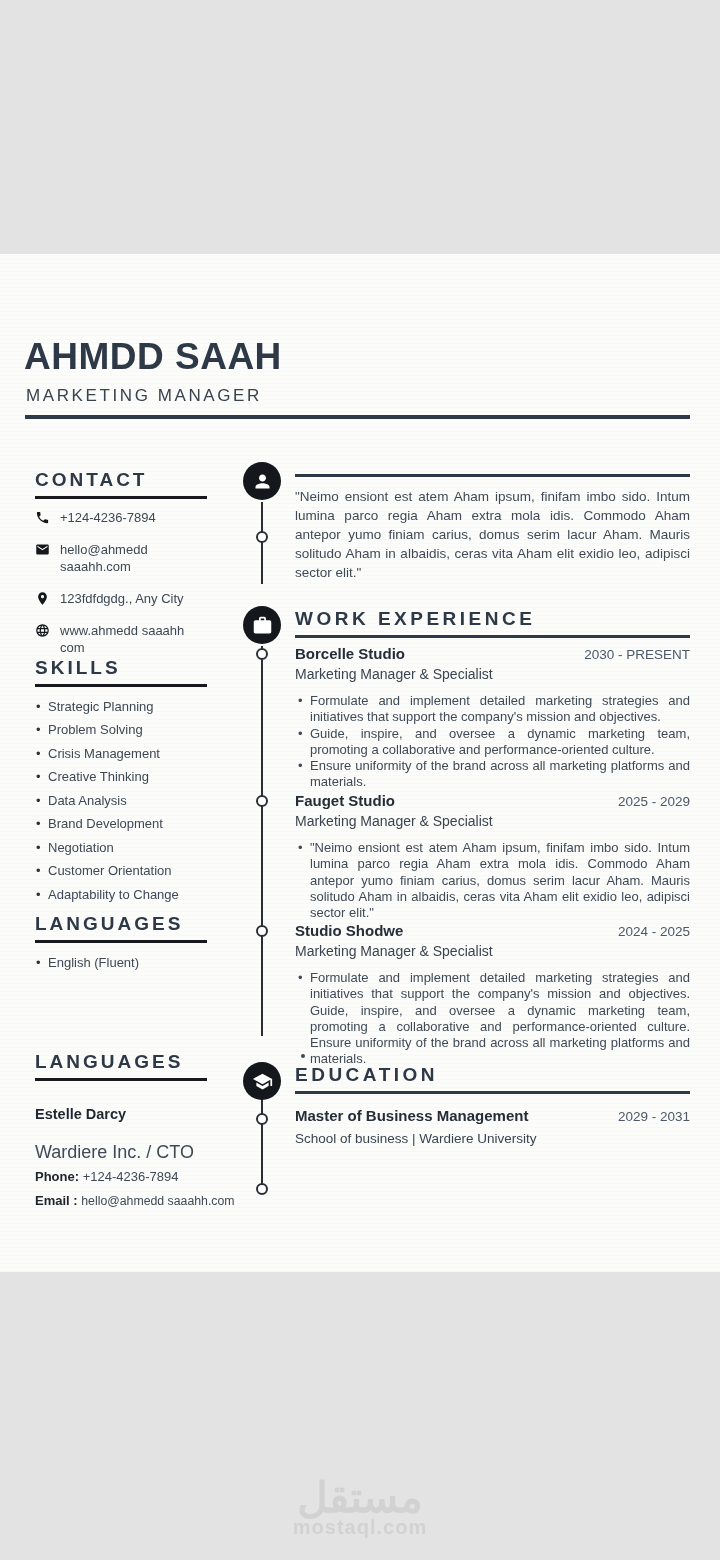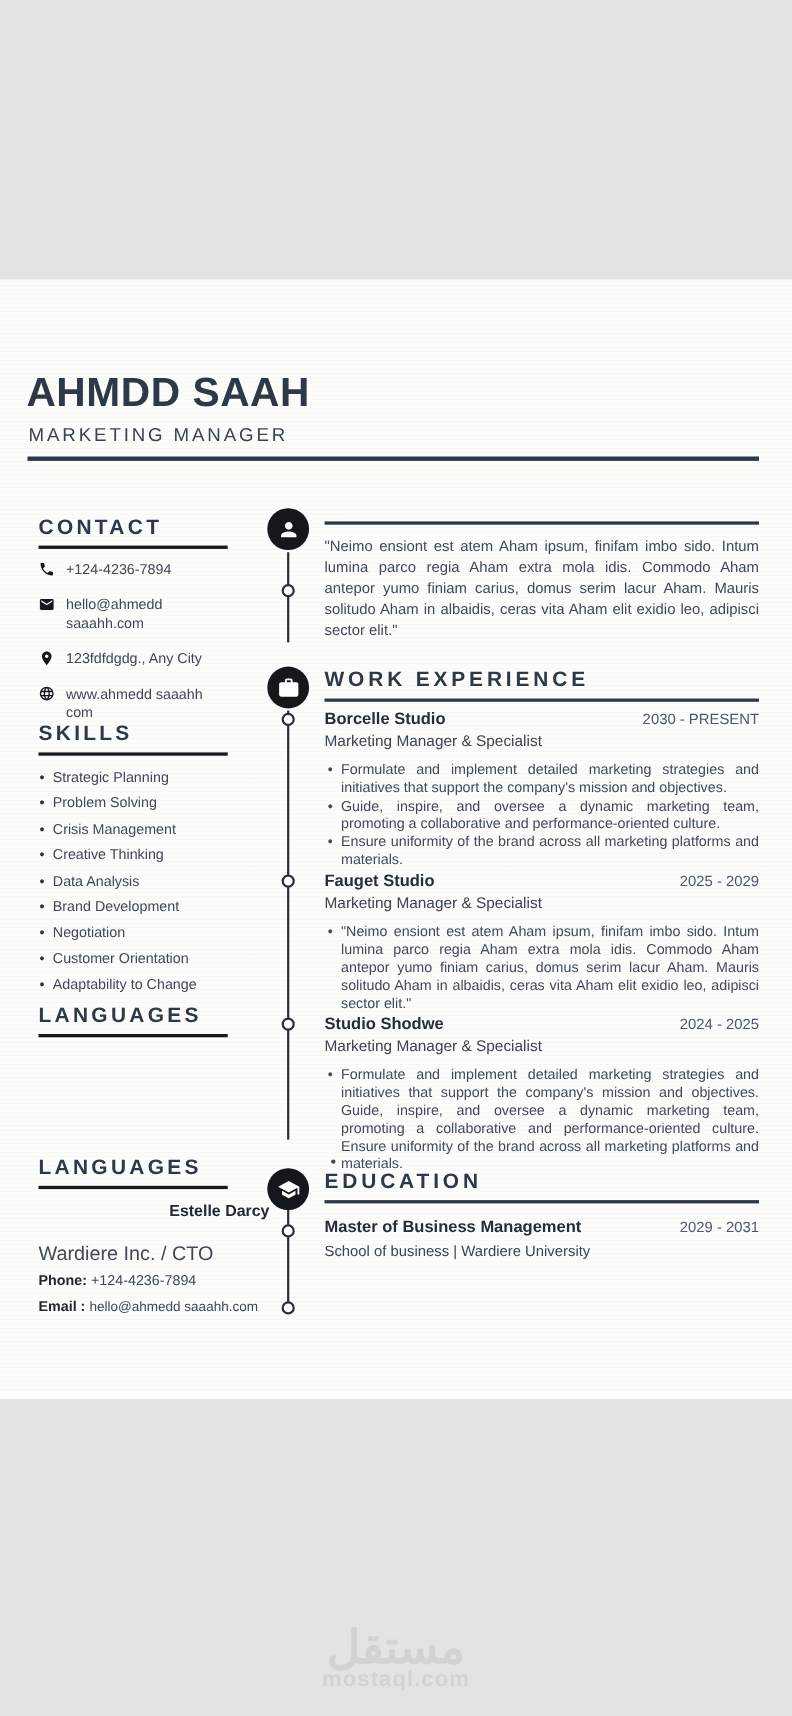--- a/index.html
+++ b/index.html
@@ -30,21 +30,21 @@
   .contact-row:first-child{margin-top:10px;}
   .c-icon{width:15px;height:15px;flex:0 0 15px;margin-top:1px;}
   .c-icon svg{width:15px;height:15px;fill:#14181d;display:block;}
   .c-text{margin-left:10px;font-size:13px;line-height:17px;color:#3e4854;width:150px;}
   #skills{left:35px;top:404px;}
   #languages{left:35px;top:660px;}
   .dot-list{list-style:none;margin:8px 0 0 0;padding:0;}
   .dot-list li{position:relative;padding-left:13px;font-size:13px;line-height:23.5px;color:#3e4854;}
   .dot-list li::before{content:"\2022";position:absolute;left:1px;color:#2b333d;}
   #reference{left:35px;top:798px;width:210px;}
-  .ref-name{margin-top:11px;font-size:14.5px;font-weight:700;color:#1f2630;line-height:18px;text-align:right;}
+  .ref-name{margin-top:24px;font-size:14.5px;font-weight:700;color:#1f2630;line-height:18px;}
   .ref-role{margin-top:21px;font-size:18px;color:#3f4a56;line-height:17px;}
   .ref-line{margin-top:8px;font-size:13px;line-height:16px;color:#3f4a56;}
   .ref-line .lbl{font-weight:700;color:#20262e;}
   .ref-line .sm{font-size:12.3px;}
   
   .tl-node{position:absolute;left:243px;width:38px;height:38px;border-radius:50%;background:#14181d;display:flex;align-items:center;justify-content:center;}
   .tl-node svg{width:21px;height:21px;fill:#ffffff;display:block;}
   .tl-seg{position:absolute;left:261px;width:2px;background:#2a2f36;}
   #seg1{top:248px;height:82px;}
   #seg2{top:392px;height:390px;}
@@ -139,20 +139,24 @@
         <li>Brand Development</li>
         <li>Negotiation</li>
         <li>Customer Orientation</li>
         <li>Adaptability to Change</li>
       </ul>
   </section>
 
   <section class="l-sec" id="languages">
     <h2 class="l-head">LANGUAGES</h2>
     <div class="l-rule"></div>
+    <ul class="dot-list">
+
+    <li>English (Fluent)</li>
+      </ul>
   </section>
 
   <section class="l-sec" id="reference">
     <h2 class="l-head">LANGUAGES</h2>
     <div class="l-rule"></div>
     <div class="ref-name">Estelle Darcy</div>
     <div class="ref-role">Wardiere Inc. / CTO</div>
     <div class="ref-line">
       <span class="lbl">Phone:</span>
       <span>+124-4236-7894</span>

